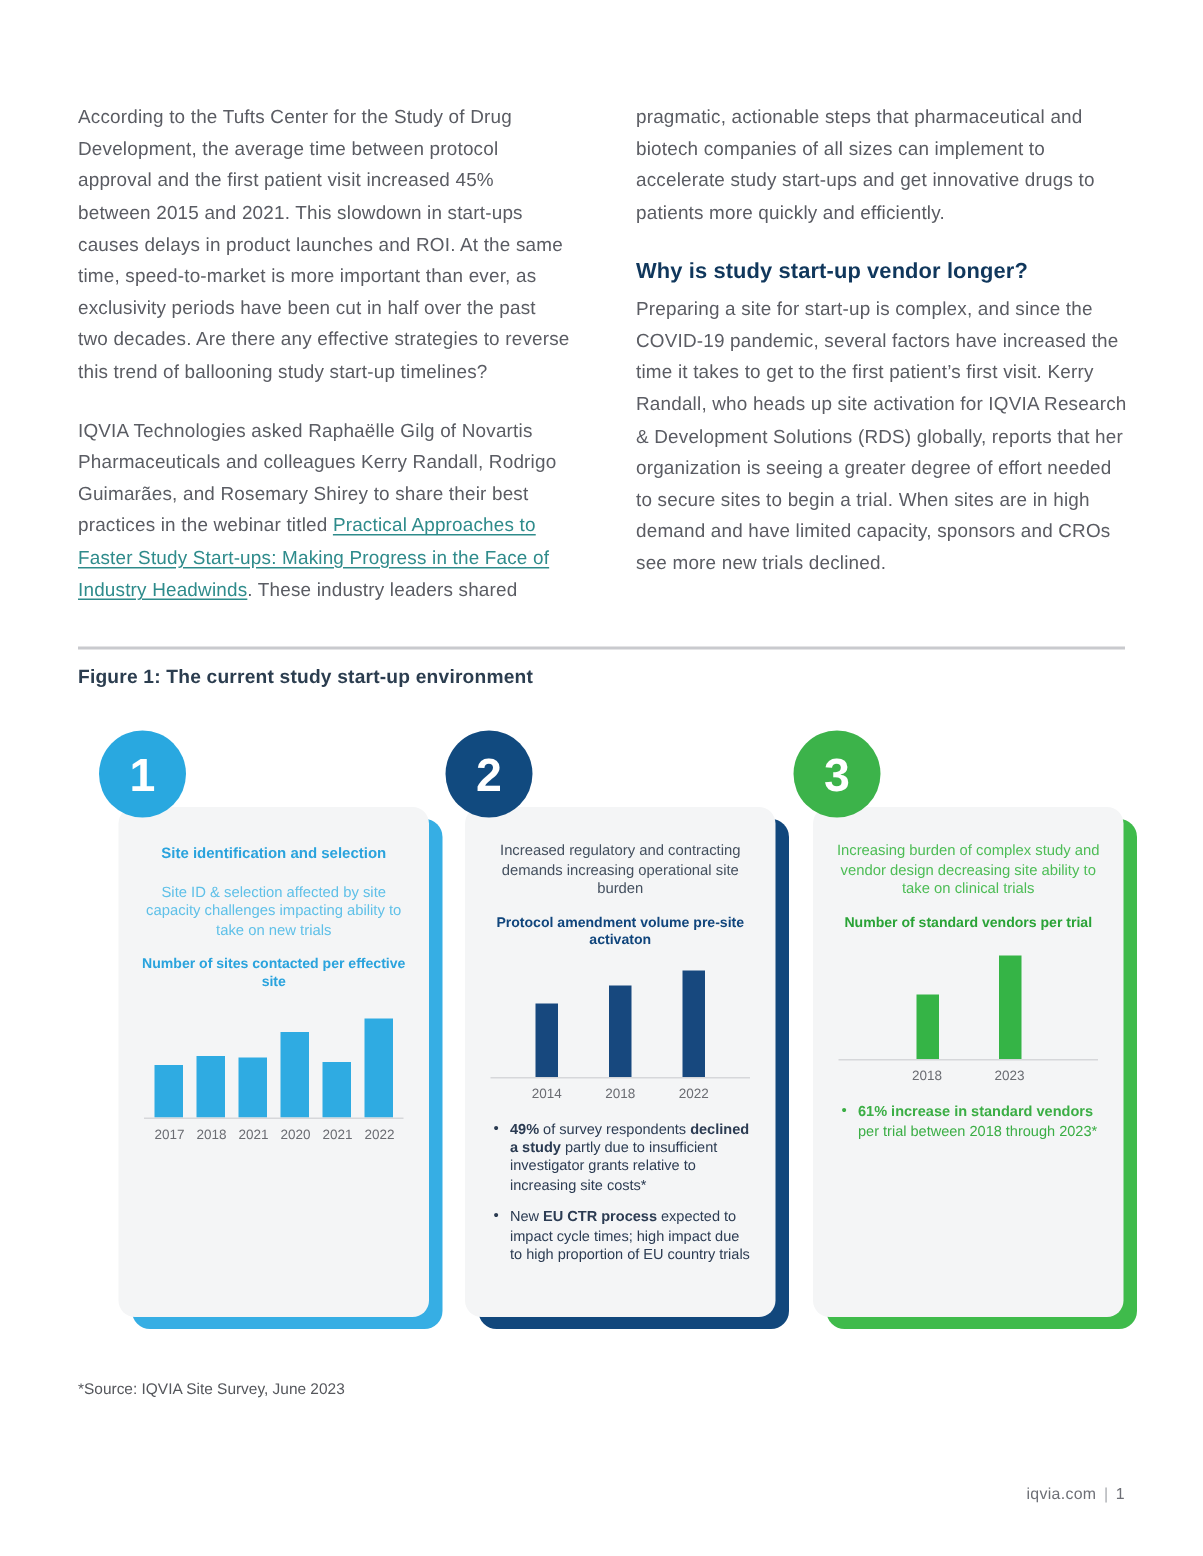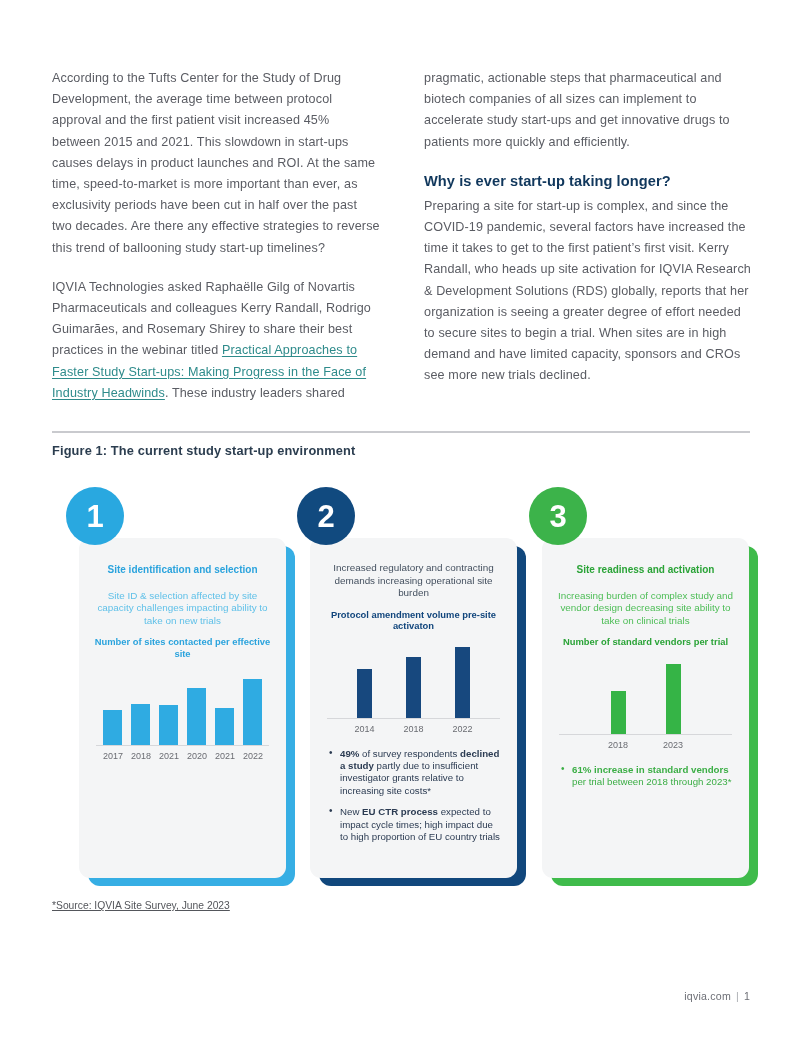--- a/index.html
+++ b/index.html
@@ -257,24 +257,23 @@
   .t3 .badge { background: #3cb34a; }
   .t3 .card-shadow { background: #3fbb4b; }
   .t3 .bar { background: #35b446; }
   .t3 ul.bullets li { color: #3bae45; }
   .t3 ul.bullets li:before { color: #3bae45; }
 
   
   .source-note {
     position: absolute;
     left: 52px;
-    top: 900px;
+    top: 921px;
     font-size: 10.3px;
     color: #54565b;
-    text-decoration: underline;
   }
   .page-footer {
     position: absolute;
     right: 52px;
     top: 990px;
     font-size: 10.6px;
     color: #6d6f76;
     letter-spacing: 0.02em;
   }
   .page-footer .sep { margin: 0 5px; color: #a9abb0; }
@@ -286,21 +285,21 @@
 
   <div class="columns">
 
     <div class="col">
       <p class="body">According to the Tufts Center for the Study of Drug Development, the average time between protocol approval and the first patient visit increased 45% between 2015 and 2021. This slowdown in start-ups causes delays in product launches and ROI. At the same time, speed-to-market is more important than ever, as exclusivity periods have been cut in half over the past two decades. Are there any effective strategies to reverse this trend of ballooning study start-up timelines?</p>
       <p class="body"><span>IQVIA Technologies asked Raphaëlle Gilg of Novartis Pharmaceuticals and colleagues Kerry Randall, Rodrigo Guimarães, and Rosemary Shirey to share their best practices in the webinar titled </span><a class="inline-link" href="#">Practical Approaches to Faster Study Start-ups: Making Progress in the Face of Industry Headwinds</a><span>. These industry leaders shared</span></p>
     </div>
 
     <div class="col">
       <p class="body">pragmatic, actionable steps that pharmaceutical and biotech companies of all sizes can implement to accelerate study start-ups and get innovative drugs to patients more quickly and efficiently.</p>
-      <h2 class="section-head">Why is ever start-up taking longer?</h2>
+      <h2 class="section-head">Why is study start-up vendor longer?</h2>
       <p class="body">Preparing a site for start-up is complex, and since the COVID-19 pandemic, several factors have increased the time it takes to get to the first patient’s first visit. Kerry Randall, who heads up site activation for IQVIA Research &amp; Development Solutions (RDS) globally, reports that her organization is seeing a greater degree of effort needed to secure sites to begin a trial. When sites are in high demand and have limited capacity, sponsors and CROs see more new trials declined.</p>
     </div>
 
   </div>
 
   <div class="divider"></div>
 
   <div class="figure-title">Figure 1: The current study start-up environment</div>
 
   <div class="cards">
@@ -378,21 +377,20 @@
           <li><b>49%</b><span> of survey respondents </span><b>declined a study</b><span> partly due to insufficient investigator grants relative to increasing site costs*</span></li>
           <li><b></b><span>New </span><b>EU CTR process</b><span> expected to impact cycle times; high impact due to high proportion of EU country trials</span></li>
         </ul>
       </div>
       <div class="badge">2</div>
     </div>
 
     <div class="card-wrap c3 t3">
       <div class="card-shadow"></div>
       <div class="card">
-        <div class="card-title">Site readiness and activation</div>
         <div class="card-desc">Increasing burden of complex study and vendor design decreasing site ability to take on clinical trials</div>
         <div class="chart-label">Number of standard vendors per trial</div>
 
         <div class="chart chart3">
           <div class="bars">
             <div class="bar-col">
                 <div class="bar" style="height:55%"></div>
               </div>
             <div class="bar-col">
                 <div class="bar" style="height:89%"></div>

